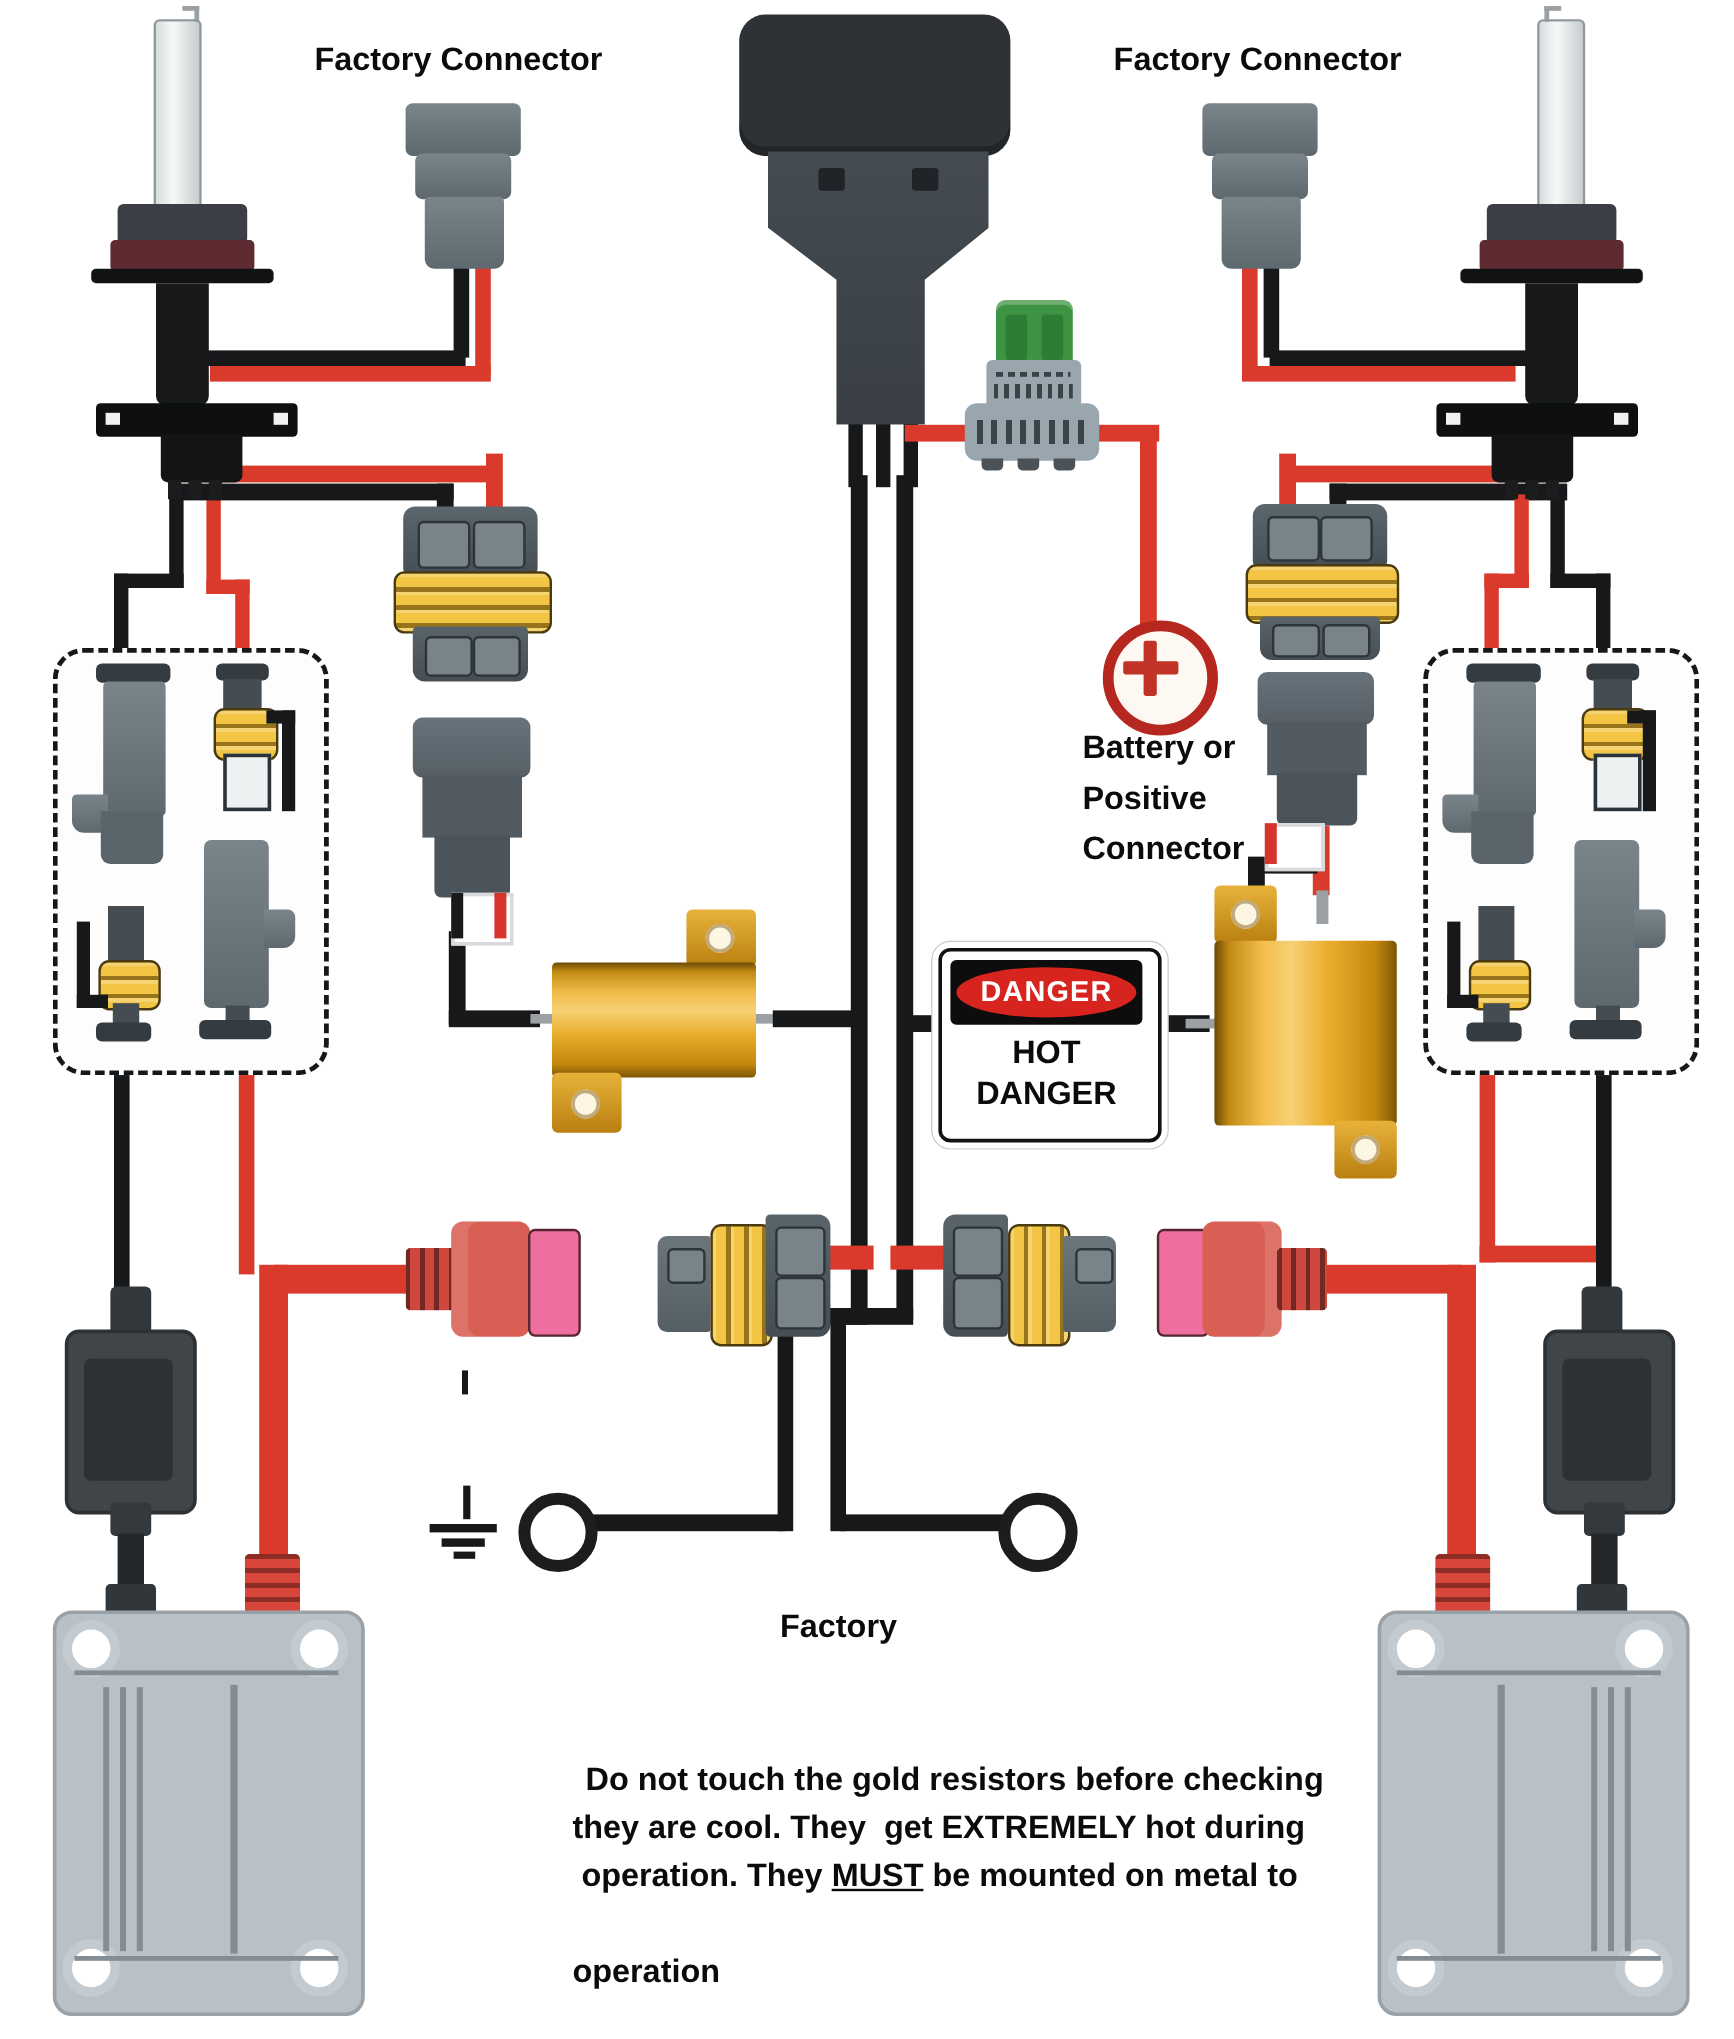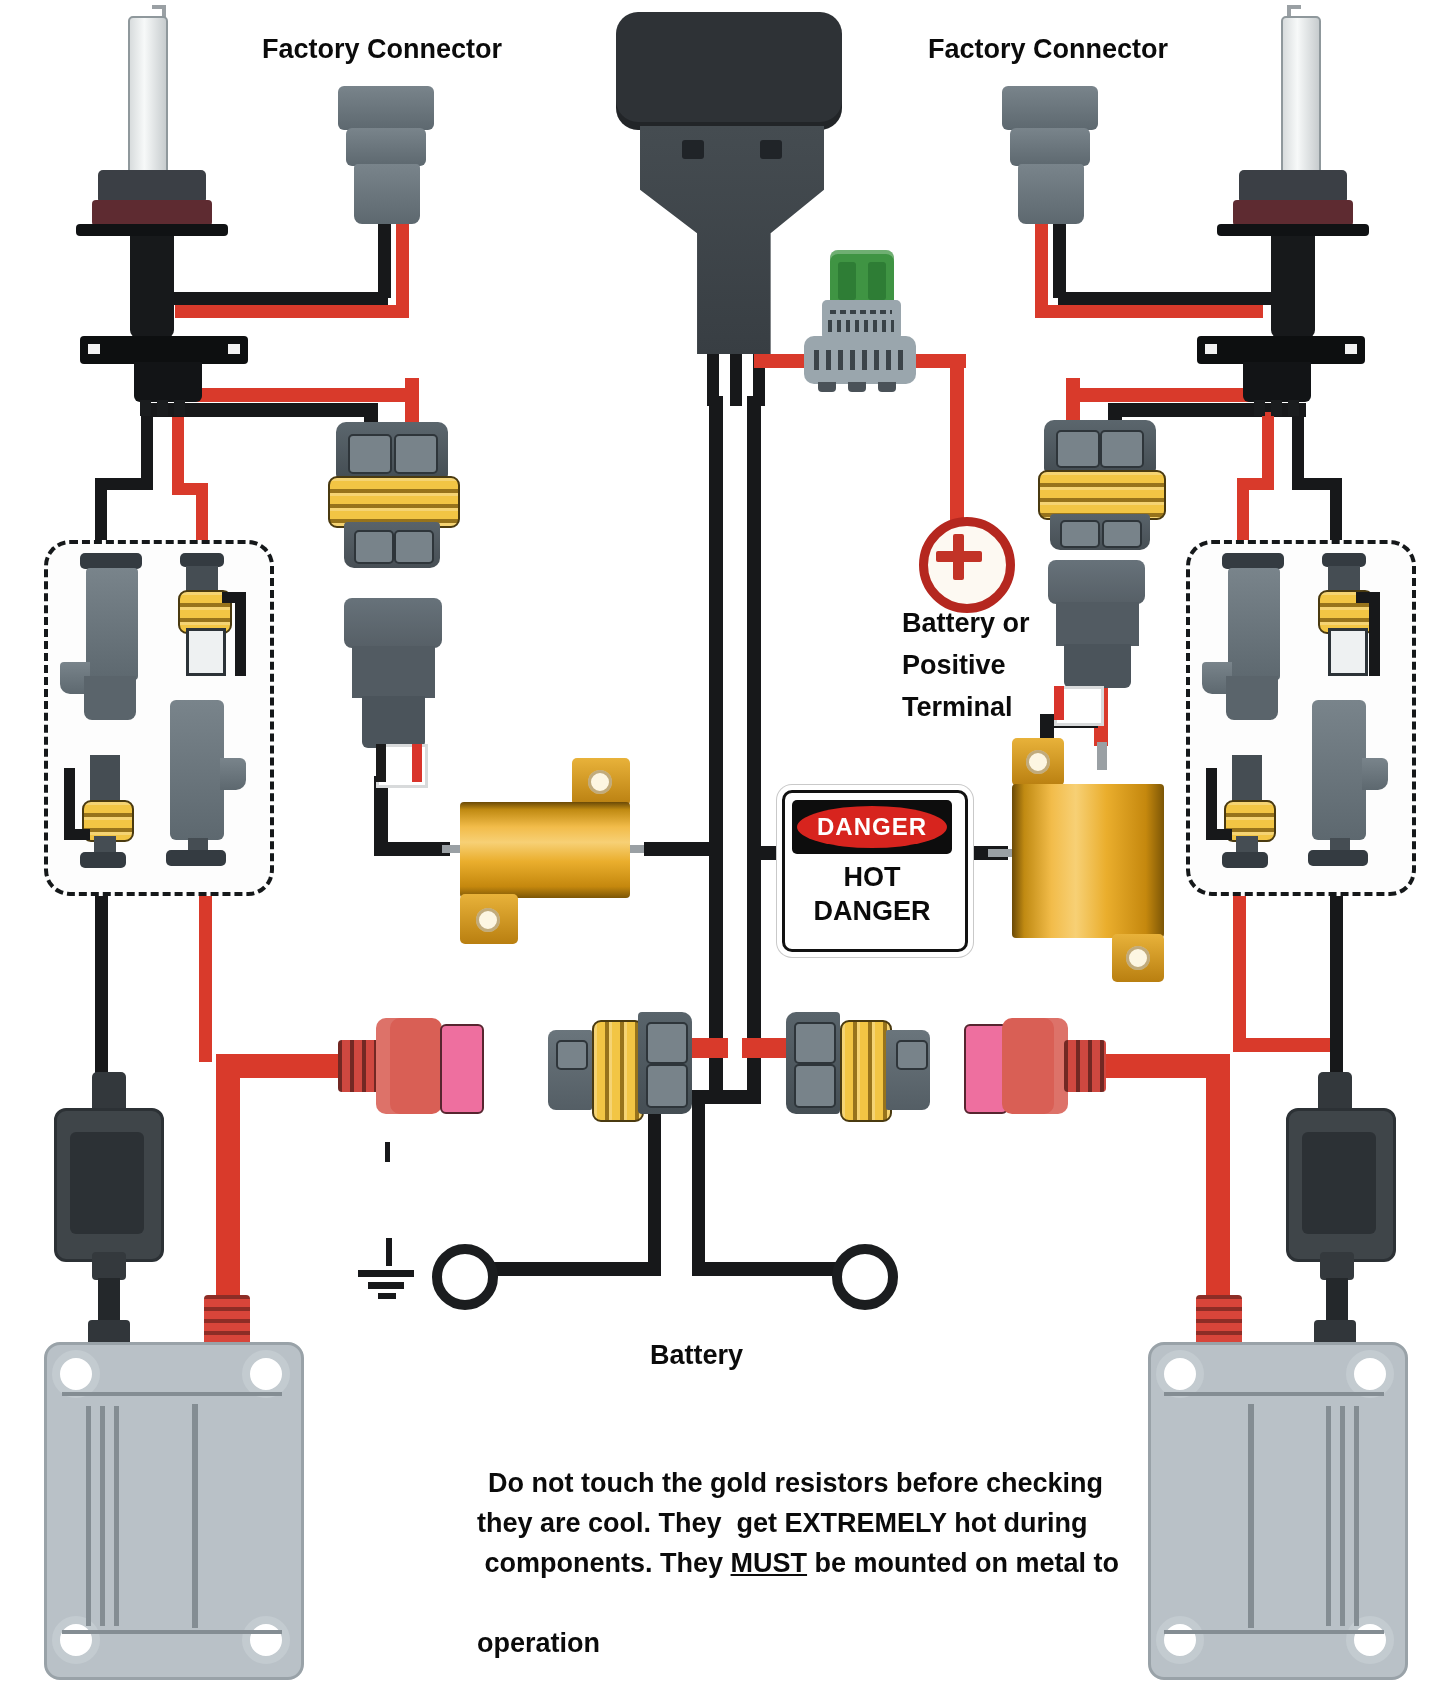--- a/index.html
+++ b/index.html
@@ -324,20 +324,20 @@
   <div class="groove" style="left:1164px;top:1630px;width:220px;height:4px"></div>
   <div class="groove" style="left:1326px;top:1406px;width:5px;height:220px"></div>
   <div class="groove" style="left:1340px;top:1406px;width:5px;height:220px"></div>
   <div class="groove" style="left:1354px;top:1406px;width:5px;height:220px"></div>
   <div class="groove" style="left:1248px;top:1404px;width:6px;height:224px"></div>
 
   <div class="txt" style="left:262px;top:34px;font-size:27px">Factory Connector</div>
   <div class="txt" style="left:928px;top:34px;font-size:27px">Factory Connector</div>
   <div class="txt" style="left:902px;top:608px;font-size:27px">Battery or</div>
   <div class="txt" style="left:902px;top:650px;font-size:27px">Positive</div>
-  <div class="txt" style="left:902px;top:692px;font-size:27px">Terminal</div>
-  <div class="txt" style="left:650px;top:1340px;font-size:27px">Battery</div>
+  <div class="txt" style="left:902px;top:692px;font-size:27px">Connector</div>
+  <div class="txt" style="left:650px;top:1340px;font-size:27px">Factory</div>
   <div class="txt" style="left:488px;top:1468px;font-size:27px">Do not touch the gold resistors before checking</div>
   <div class="txt" style="left:477px;top:1508px;font-size:27px">they are cool. They  get EXTREMELY hot during</div>
-  <div class="txt" style="left:477px;top:1548px;font-size:27px"><span> components. They </span><span style="text-decoration:underline">MUST</span><span> be mounted on metal to</span></div>
+  <div class="txt" style="left:477px;top:1548px;font-size:27px"><span> operation. They </span><span style="text-decoration:underline">MUST</span><span> be mounted on metal to</span></div>
   <div class="txt" style="left:477px;top:1628px;font-size:27px">operation</div>
 
 </div>
 
 </body></html>

